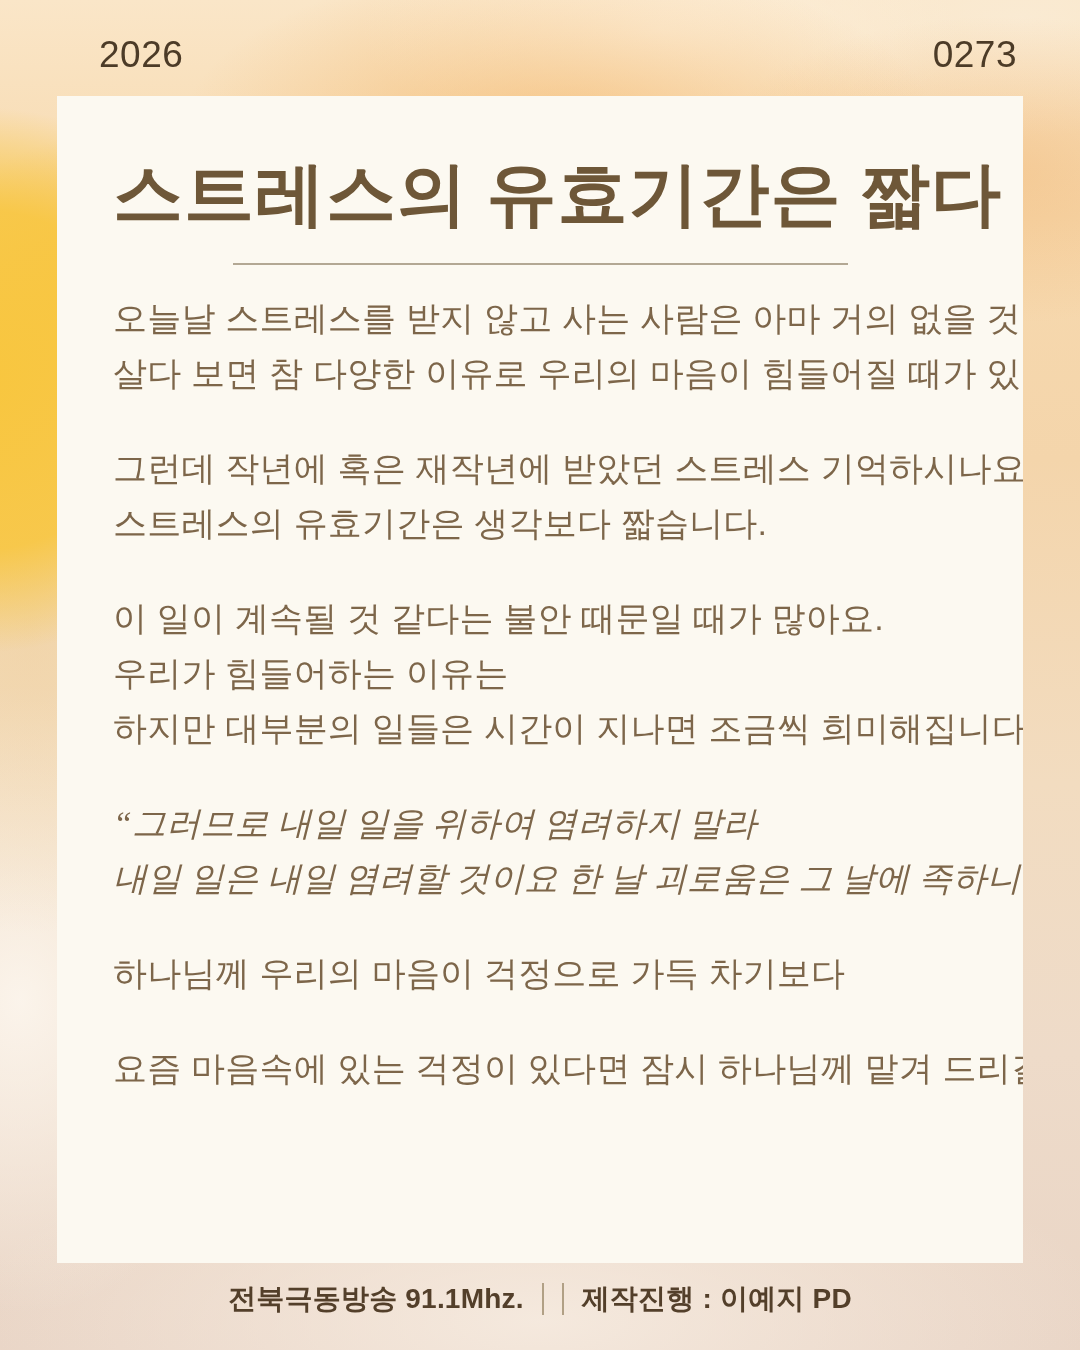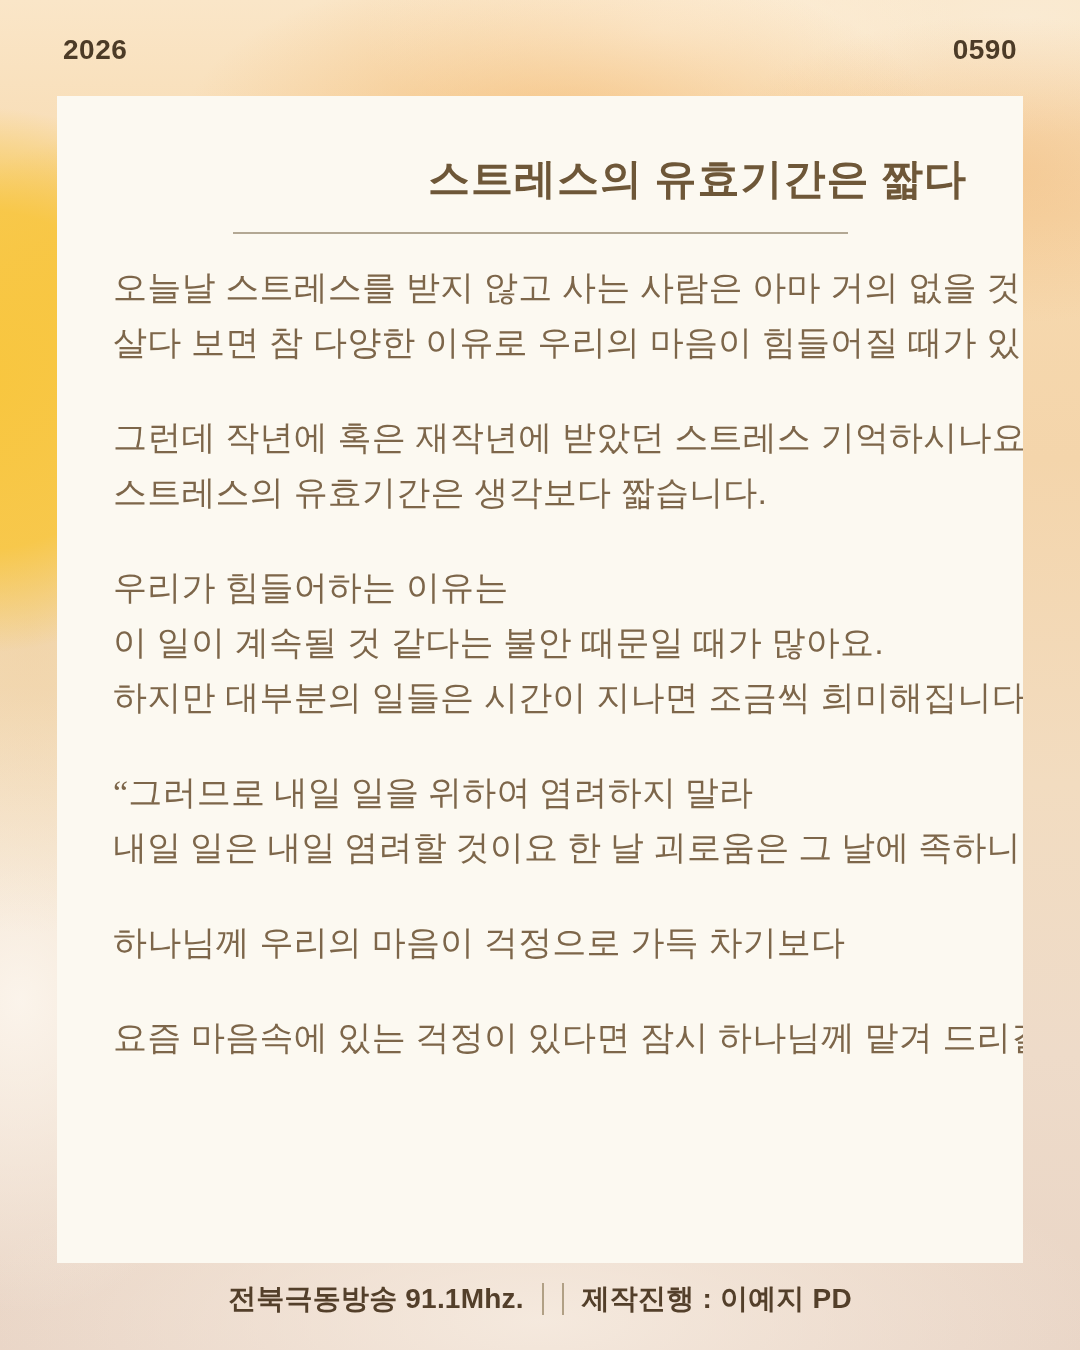--- a/index.html
+++ b/index.html
@@ -35,40 +35,41 @@
   }
 
   .top-bar {
     position: absolute;
     top: 34px; left: 63px; right: 63px;
     display: flex;
     justify-content: space-between;
     align-items: center;
   }
   .top-num {
-    font-size: 28px;
-    font-weight: 700;
+    font-size: 37px;
+    font-weight: 400;
     letter-spacing: 0.5px;
     color: var(--header-text);
+    margin-left: 36px;
   }
 
   .card {
     position: absolute;
     left: 57px; top: 96px;
     width: 966px; height: 1167px;
     background: var(--card-bg);
     padding: 38px 56px 0 56px;
     overflow: hidden;
   }
 
   .card-title {
     margin-top: 22px;
-    text-align: right;
+    text-align: center;
     font-family: "Liberation Serif", "DejaVu Serif", serif;
-    font-size: 42px;
+    font-size: 70px;
     font-weight: 700;
     letter-spacing: 1px;
     color: var(--title-text);
     line-height: 1.1;
     white-space: nowrap;
   }
 
   .title-divider {
     width: 615px;
     height: 0;
@@ -81,20 +82,21 @@
   .paragraph { margin-bottom: 40px; }
 
   .body-line {
     font-size: 34px;
     line-height: 55px;
     color: var(--body-text);
     white-space: nowrap;
     letter-spacing: 0.2px;
   }
   .body-line.quote-line {
+    font-style: italic;
     font-family: "Liberation Serif", "DejaVu Serif", serif;
   }
 
   .footer-bar {
     position: absolute;
     left: 0; right: 0;
     bottom: 32px;
     display: flex;
     justify-content: center;
     align-items: center;
@@ -112,39 +114,39 @@
     height: 32px;
     background: var(--separator);
     opacity: 0.75;
   }
 </style>
 </head>
 <body>
 
 <div class="top-bar">
   <span class="top-num">2026</span>
-  <span class="top-num">0590</span>
+  <span class="top-num">0273</span>
 </div>
 
 <div class="card">
   <h1 class="card-title">스트레스의 유효기간은 짧다</h1>
   <div class="title-divider"></div>
 
   <div class="body-text">
     <div class="paragraph">
       <div class="body-line">오늘날 스트레스를 받지 않고 사는 사람은 아마 거의 없을 것입니다.</div>
       <div class="body-line">살다 보면 참 다양한 이유로 우리의 마음이 힘들어질 때가 있죠.</div>
     </div>
     <div class="paragraph">
       <div class="body-line">그런데 작년에 혹은 재작년에 받았던 스트레스 기억하시나요?</div>
       <div class="body-line">스트레스의 유효기간은 생각보다 짧습니다.</div>
     </div>
     <div class="paragraph">
+      <div class="body-line">이 일이 계속될 것 같다는 불안 때문일 때가 많아요.</div>
       <div class="body-line">우리가 힘들어하는 이유는</div>
-      <div class="body-line">이 일이 계속될 것 같다는 불안 때문일 때가 많아요.</div>
       <div class="body-line">하지만 대부분의 일들은 시간이 지나면 조금씩 희미해집니다.</div>
     </div>
     <div class="paragraph">
       <div class="body-line quote-line">“그러므로 내일 일을 위하여 염려하지 말라</div>
       <div class="body-line quote-line">내일 일은 내일 염려할 것이요 한 날 괴로움은 그 날에 족하니라”</div>
     </div>
     <div class="paragraph">
       <div class="body-line">하나님께 우리의 마음이 걱정으로 가득 차기보다</div>
     </div>
     <div class="paragraph">

